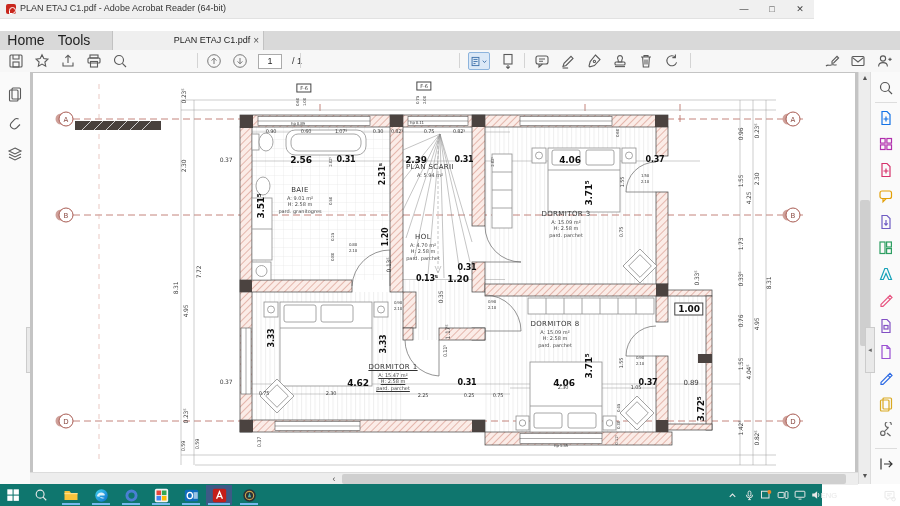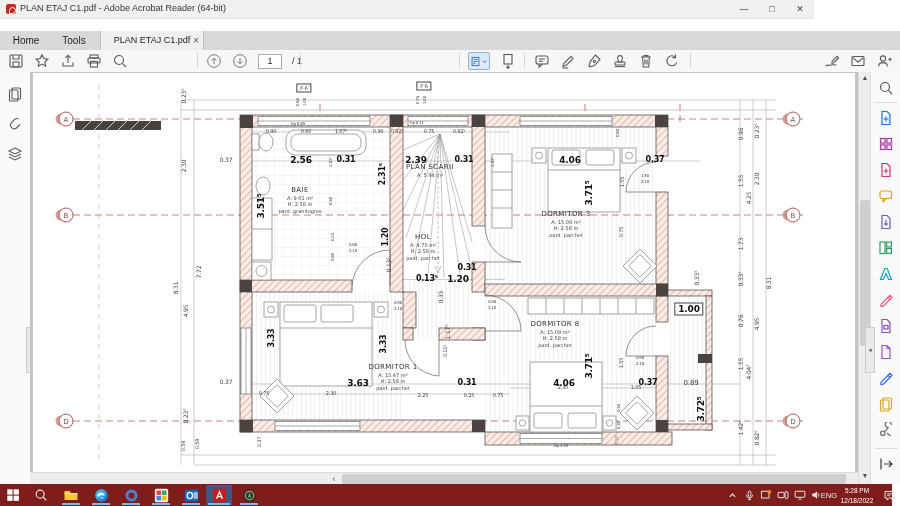--- a/index.html
+++ b/index.html
@@ -9,22 +9,22 @@
   #titlebar{left:0;top:0;width:814px;height:18px;background:#f0f0f0;border-bottom:1px solid #e2e2e2;}
   #titlebar .ttext{position:absolute;left:20px;top:3px;font-size:9px;color:#333;white-space:nowrap;}
   #pdficon{position:absolute;left:6px;top:4px;width:10px;height:10px;background:#c8271d;border-radius:2px;}
   #pdficon:after{content:"";position:absolute;left:2.5px;top:2.5px;width:5px;height:5px;border:1.2px solid #fff;border-radius:50% 50% 50% 0;}
   .wbtn{position:absolute;top:0;width:28px;height:18px;text-align:center;line-height:18px;font-size:9px;color:#444;}
   
   #menubar{left:0;top:18px;width:900px;height:13px;background:#f7f7f7;border-bottom:1px solid #e6e6e6;display:flex;align-items:center;padding-left:8px;gap:15px;box-sizing:border-box;}
   #menubar span{font-size:9px;color:#333;}
   
   #tabbar{left:0;top:31px;width:900px;height:19px;background:#d9d9d9;}
-  .navtab{position:absolute;top:0;height:19px;line-height:19px;font-size:10px;color:#222;text-align:center;}
-  #doctab{position:absolute;left:100px;top:0;width:102px;height:19px;background:#efefef;border-left:1px solid #c2c2c2;border-right:1px solid #c2c2c2;font-size:9px;color:#222;line-height:19px;text-align:center;}
+  .navtab{position:absolute;top:0;height:19px;line-height:19px;font-size:14px;color:#222;text-align:center;}
+  #doctab{position:absolute;left:112px;top:0;width:102px;height:19px;background:#efefef;border-left:1px solid #c2c2c2;border-right:1px solid #c2c2c2;font-size:9px;color:#222;line-height:19px;text-align:center;padding-left:48px;}
   #doctab .x{position:absolute;right:4px;top:0;font-size:10px;color:#555;}
   
   #toolbar{left:0;top:50px;width:900px;height:22px;background:#f7f7f7;border-bottom:1px solid #cfcfcf;}
   .tg{position:absolute;top:0;height:22px;display:flex;align-items:center;gap:10px;}
   .ti{width:16px;height:16px;}
   .tdiv{position:absolute;top:3px;width:1px;height:15px;background:#d4d4d4;}
   #pagebox{width:22px;height:13px;background:#fff;border:1px solid #ababab;font-size:9px;color:#222;text-align:center;line-height:13px;}
   .ttext9{font-size:9px;color:#333;}
   #pageviewbtn{width:20px;height:16px;background:#dce9f7;border:1px solid #8db4dd;border-radius:2px;display:flex;align-items:center;justify-content:center;}
   
@@ -49,21 +49,21 @@
   #harrow{position:absolute;left:298px;top:0;width:12px;height:12px;font-size:9px;color:#555;text-align:center;line-height:12px;}
   #hthumb{position:absolute;left:312px;top:1px;width:504px;height:10px;background:#cfcfcf;border-radius:2px;}
   #vscroll{left:858px;top:0;width:12px;height:412px;background:#ededed;border-left:1px solid #dcdcdc;}
   #vthumb{position:absolute;left:1px;top:128px;width:10px;height:146px;background:#cfcfcf;border-radius:2px;}
   .varrow{position:absolute;left:0;width:12px;height:12px;font-size:7px;color:#555;text-align:center;line-height:12px;}
   #rightrail{left:870px;top:0;width:30px;height:412px;background:#fafafa;border-left:1px solid:#ddd;border-left:1px solid #ddd;}
   .rtool{position:absolute;left:7px;width:16px;height:16px;}
   .rdiv{position:absolute;left:4px;width:22px;height:1px;background:#ddd;}
   #rcollapse{position:absolute;left:-6px;top:255px;width:8px;height:44px;background:#e9e9e9;border:1px solid #ccc;font-size:7px;color:#666;line-height:44px;text-align:center;}
   
-  #taskbar{left:0;top:484px;width:892px;height:22px;background:#7f1d1d;}
+  #taskbar{left:0;top:484px;width:822px;height:22px;background:#0f766e;}
   .tbi{position:absolute;top:1px;width:26px;height:20px;display:flex;align-items:center;justify-content:center;}
   .runbar{position:absolute;bottom:0;left:4px;width:18px;height:2px;background:#76b9ed;}
   .tbi.active{background:#3d5a86;}
   .tray{position:absolute;top:1px;height:20px;display:flex;align-items:center;justify-content:center;color:#e8e8e8;}
   #clock{position:absolute;left:836px;top:1px;width:42px;height:20px;color:#fff;font-size:6.5px;text-align:center;line-height:1.5;padding-top:1px;box-sizing:border-box;}
 </style>
 </head>
 <body>
 
 <div id="app">
@@ -585,21 +585,21 @@
               <span class="ann" style="left: 579px; top: 332px; font-size: 4px; transform: translate(-50%, -50%) rotate(-90deg);">0.45</span>
               <span class="ann" style="left: 579px; top: 349px; font-size: 4px; transform: translate(-50%, -50%) rotate(-90deg);">0.30</span>
               <span class="ann" style="left: 577px; top: 364px; font-size: 4px; transform: translate(-50%, -50%) rotate(-90deg);">0.11⁵</span>
               <span class="ann" style="left: 600px; top: 282px; font-size: 4px;">0.90</span>
               <span class="ann" style="left: 600px; top: 288px; font-size: 4px;">2.10</span>
               <span class="ann b" style="left: 661px; top: 333px; font-size: 9px; transform: translate(-50%, -50%) rotate(-90deg);">3.72⁵</span>
               <span class="ann" style="left: 651px; top: 307px; font-size: 7px;">0.89</span>
               <span class="ann b" style="left: 608px; top: 307px; font-size: 8px;">0.37</span>
               <span class="ann b" style="left: 524px; top: 307px; font-size: 9px;">4.06</span>
               <span class="ann b" style="left: 427px; top: 307px; font-size: 8px;">0.31</span>
-              <span class="ann b" style="left: 318px; top: 307px; font-size: 9px;">3.63</span>
+              <span class="ann b" style="left: 318px; top: 307px; font-size: 9px;">4.62</span>
               <span class="ann" style="left: 186px; top: 306px; font-size: 6px;">0.37</span>
               <span class="ann" style="left: 224px; top: 317px; font-size: 5px;">0.75</span>
               <span class="ann" style="left: 291px; top: 317px; font-size: 5px;">2.30</span>
               <span class="ann" style="left: 383px; top: 319px; font-size: 5px;">2.25</span>
               <span class="ann" style="left: 429px; top: 319px; font-size: 5px;">0.25</span>
               <span class="ann" style="left: 458px; top: 319px; font-size: 5px;">0.75</span>
               <span class="ann" style="left: 523px; top: 311px; font-size: 5px;">2.30</span>
               <span class="ann" style="left: 596px; top: 311px; font-size: 5px;">1.05</span>
               <span class="ann" style="left: 521px; top: 370px; font-size: 4px;">hp 1.35</span>
               <span class="ann" style="left: 219px; top: 366px; font-size: 5px; transform: translate(-50%, -50%) rotate(-90deg);">0.37</span>
@@ -640,21 +640,21 @@
                 <div class="r-area">A: 4.70 m²</div>
                 <div class="r-height">H: 2.58 m</div>
                 <div class="r-floor">pard. parchet</div>
               </div>
               <div class="room" style="left: 526px; top: 135px;">
                 <div class="r-name">DORMITOR 3</div>
                 <div class="r-area">A: 15.09 m²</div>
                 <div class="r-height">H: 2.58 m</div>
                 <div class="r-floor">pard. parchet</div>
               </div>
-              <div class="room" style="left: 353px; top: 288px;">
+              <div class="room" style="left: 353px; top: 288px; text-decoration: underline;">
                 <div class="r-name">DORMITOR 1</div>
                 <div class="r-area">A: 15.47 m²</div>
                 <div class="r-height">H: 2.58 m</div>
                 <div class="r-floor">pard. parchet</div>
               </div>
               <div class="room" style="left: 515px; top: 245px;">
                 <div class="r-name">DORMITOR 8</div>
                 <div class="r-area">A: 15.09 m²</div>
                 <div class="r-height">H: 2.58 m</div>
                 <div class="r-floor">pard. parchet</div>

